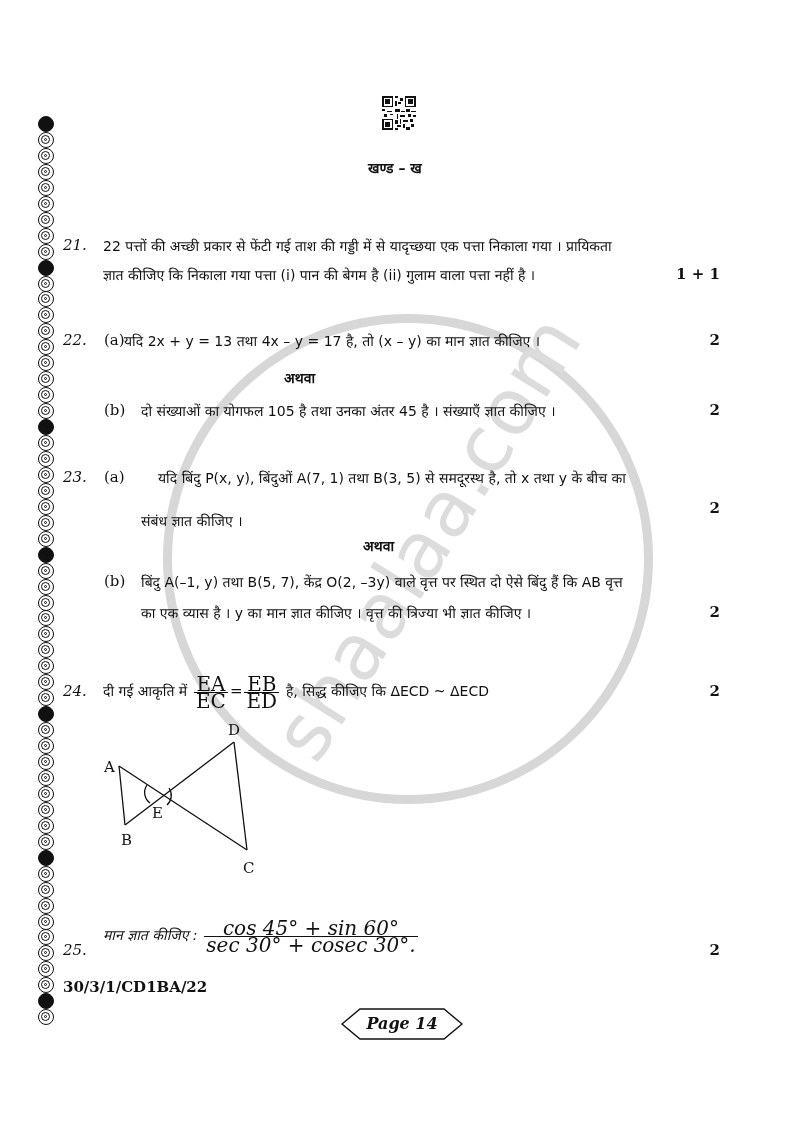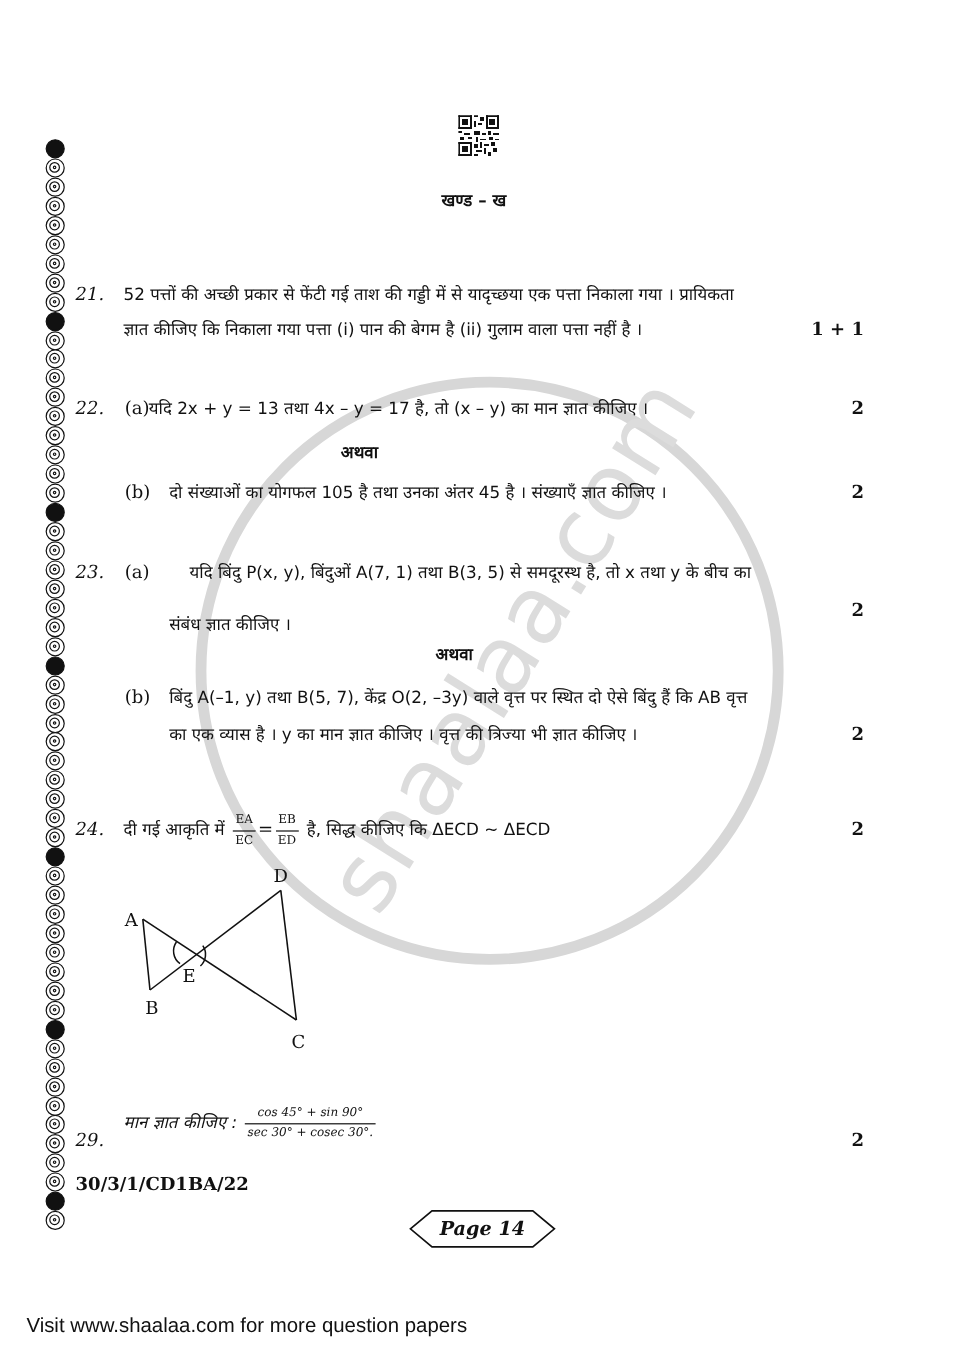--- a/index.html
+++ b/index.html
@@ -43,21 +43,21 @@
       transform-origin: 50% 50%; pointer-events: none; letter-spacing: 1px;
     }
 
     .txt { position: absolute; font-size: 15px; line-height: 20px; white-space: nowrap; }
     .hindi { font-family: "DejaVu Sans", "Liberation Sans", sans-serif; font-size: 14px; }
     .bold { font-weight: bold; }
     .qnum { position: absolute; font-size: 15px; font-style: italic; }
     .part { position: absolute; font-size: 15px; }
     .marks { position: absolute; left: 700px; width: 20px; text-align: right; font-weight: bold; font-size: 15px; }
 
-    .frac { display: inline-block; vertical-align: middle; text-align: center; font-size: 10px; line-height: 16px; margin: 0 2px; }
+    .frac { display: inline-block; vertical-align: middle; text-align: center; font-size: 20px; line-height: 16px; margin: 0 2px; }
     .frac .num { display: block; border-bottom: 1px solid #111; padding: 0 2px; }
     .frac .den { display: block; padding: 0 2px; }
 
     .figure { position: absolute; left: 95px; top: 718px; width: 180px; height: 170px; }
 
     .footer-code { position: absolute; left: 63px; top: 978px; font-weight: bold; font-size: 15px; }
     .page-badge { position: absolute; left: 340px; top: 1007px; width: 124px; height: 34px; }
     .page-badge-label { position: absolute; left: 0; top: 7px; width: 124px; text-align: center; font-weight: bold; font-size: 16px; font-style: italic; }
 
     .visit { position: absolute; left: 22px; top: 1095px; font-family: "Liberation Sans", "DejaVu Sans", sans-serif; font-size: 17px; color: #111; }
@@ -173,21 +173,21 @@
         <rect x="15" y="19" width="2" height="2"></rect>
         <rect x="18" y="17" width="2" height="2"></rect>
         <rect x="8" y="20" width="2" height="1"></rect>
     </g>
   </svg>
 
   <div class="txt hindi bold" style="left:368px; top:158px;">खण्ड – ख</div>
 
   <div>
     <div class="qnum" style="left:63px; top:236px;">21.</div>
-    <div class="txt hindi" style="left:103px; top:236px;">52 पत्तों की अच्छी प्रकार से फेंटी गई ताश की गड्डी में से यादृच्छया एक पत्ता निकाला गया । प्रायिकता</div>
+    <div class="txt hindi" style="left:103px; top:236px;">22 पत्तों की अच्छी प्रकार से फेंटी गई ताश की गड्डी में से यादृच्छया एक पत्ता निकाला गया । प्रायिकता</div>
     <div class="txt hindi" style="left:103px; top:265px;">ज्ञात कीजिए कि निकाला गया पत्ता (i) पान की बेगम है (ii) गुलाम वाला पत्ता नहीं है ।</div>
     <div class="marks" style="left:660px; width:60px; top:265px;">1 + 1</div>
   </div>
 
   <div>
     <div class="qnum" style="left:63px; top:331px;">22.</div>
     <div class="part" style="left:104px; top:331px;">(a)</div>
     <div class="txt hindi" style="left:124px; top:331px;">यदि 2x + y = 13 तथा 4x – y = 17 है, तो (x – y) का मान ज्ञात कीजिए ।</div>
     <div class="marks" style="top:331px;">2</div>
     <div class="txt hindi bold" style="left:284px; top:368px;">अथवा</div>
@@ -237,33 +237,32 @@
         <text x="9" y="54">A</text>
         <text x="26" y="127">B</text>
         <text x="148" y="155">C</text>
         <text x="133" y="17">D</text>
         <text x="57" y="100">E</text>
       </g>
     </svg>
   </div>
 
   <div>
-    <div class="qnum" style="left:63px; top:941px;">29.</div>
+    <div class="qnum" style="left:63px; top:941px;">25.</div>
     <div class="txt" style="left:103px; top:911px; line-height:48px;font-style:italic;">
       <span class="hindi">मान ज्ञात कीजिए :</span>
       <span class="frac">
-        <span class="num">cos 45° + sin 90°</span>
+        <span class="num">cos 45° + sin 60°</span>
         <span class="den">sec 30° + cosec 30°.</span>
       </span>
     </div>
     <div class="marks" style="top:941px;">2</div>
   </div>
 
   <div class="footer-code">30/3/1/CD1BA/22</div>
   <div class="page-badge">
     <svg width="124" height="34" viewBox="0 0 124 34" style="position:absolute;left:0;top:0;">
       <polygon points="2,17 20,2 104,2 122,17 104,32 20,32" fill="#fff" stroke="#111" stroke-width="1.4"></polygon>
     </svg>
     <div class="page-badge-label">Page 14</div>
   </div>
 
-  <div class="visit">Visit www.shaalaa.com for more question papers</div>
 </div>
 
 </body></html>

